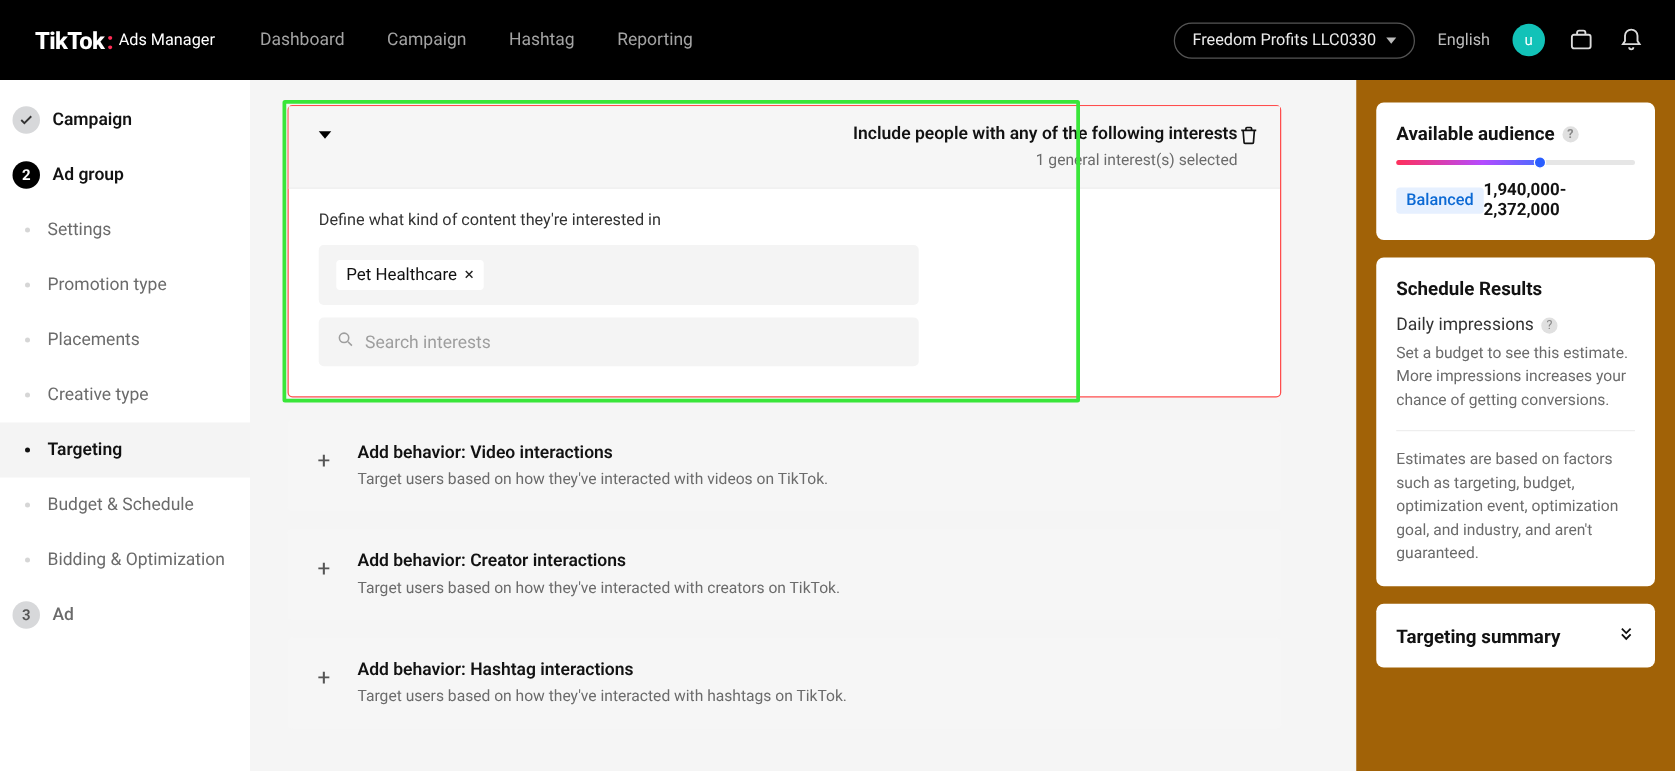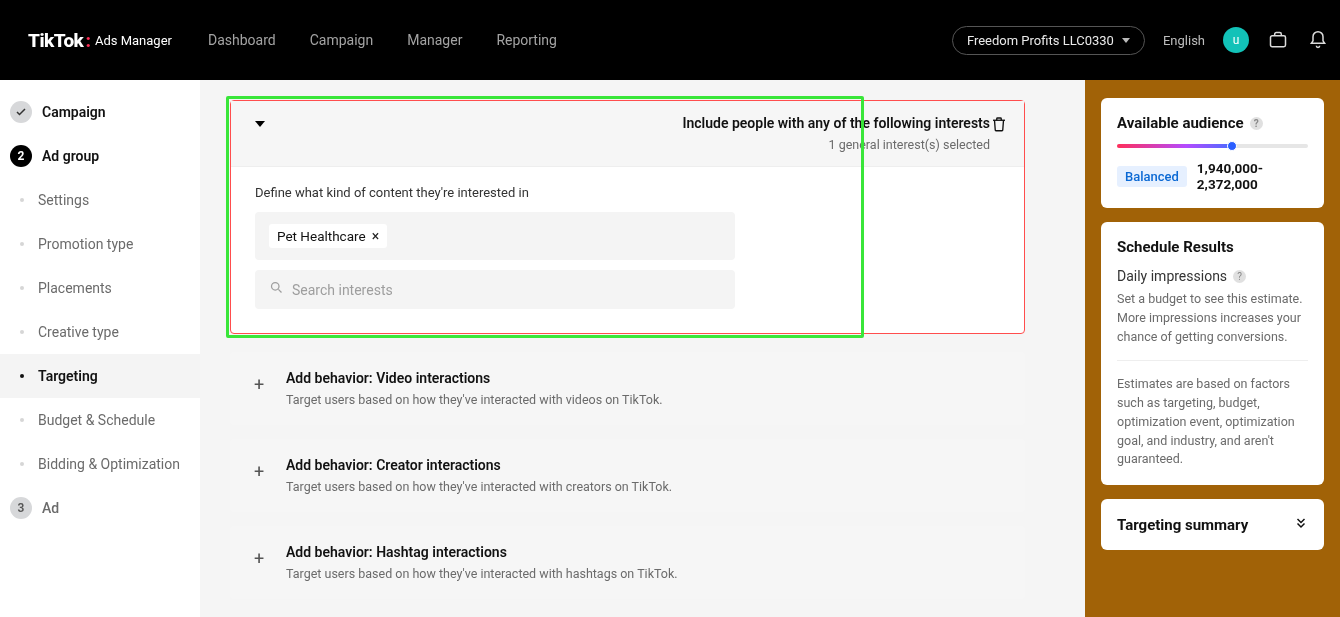--- a/index.html
+++ b/index.html
@@ -1,19 +1,19 @@
 <!DOCTYPE html>
 <html><head>
 <meta charset="utf-8">
 <style>
   * { box-sizing: border-box; margin: 0; padding: 0; font-family: -apple-system, BlinkMacSystemFont, "Segoe UI", Roboto, Helvetica, Arial, sans-serif; }
   body { width: 1340px; height: 617px; background: #f5f5f5; overflow: hidden; }
 
   
-  .header { height: 80px; background: #000; color: #fff; display: flex; align-items: center; padding: 0 11px 0 28px; text-align: right; }
+  .header { height: 64px; background: #000; color: #fff; display: flex; align-items: center; padding: 0 24px 0 28px; text-align: right; }
   .logo { display: flex; align-items: center; margin-right: 36px; }
   .logo-tiktok { font-weight: 800; font-size: 19px; letter-spacing: -0.5px; }
   .logo-dot { color:#fe2c55; font-weight:800; font-size:19px; margin-left:2px; }
   .logo-sub { font-size: 13px; margin-left: 4px; color:#fff; }
   .main-nav { display:flex; gap: 34px; flex: 1; }
   .main-nav-item { font-size: 14px; color: #a3a3a3; cursor:pointer; }
   .header-right { display:flex; align-items:center; gap: 18px; }
   .account-pill { border: 1px solid #555; border-radius: 24px; padding: 6px 14px; display:flex; align-items:center; gap:8px; cursor:pointer; }
   .account-pill span { font-size: 13px; color:#eaeaea; }
   .chevron-down { width:0; height:0; border-left:4px solid transparent; border-right:4px solid transparent; border-top:5px solid #bbb; }
@@ -68,21 +68,21 @@
   .behavior-sub { font-size:12.5px; color:#6b6b6b; margin-top:6px; }
 
   
   .right { width:255px; padding: 18px 16px; background:#a16207; }
   .card { background:#fff; border-radius:6px; padding:16px 16px; margin-bottom:14px; }
   .card h3 { font-size:15px; font-weight:700; color:#121212; display:flex; align-items:center; gap:6px; }
   .help-dot { width:13px; height:13px; border-radius:50%; background:#e0e0e0; color:#888; font-size:10px; display:inline-flex; align-items:center; justify-content:center; }
   .aud-bar { position:relative; height:4px; background:#e6e6e6; border-radius:2px; margin: 12px 0 12px; overflow:visible; }
   .aud-fill { position:absolute; left:0; top:0; bottom:0; width:60%; border-radius:2px; background:linear-gradient(90deg,#ff2f5b 0%, #b44bff 60%, #4a6cff 100%); }
   .aud-knob { position:absolute; left:60%; top:-3px; width:10px; height:10px; border-radius:50%; background:#2a5eff; transform:translateX(-50%); border:1px solid #fff; }
-  .aud-row { display:flex; align-items:center; gap:10px; }
+  .aud-row { display:flex; align-items:center; gap:0; }
   .aud-tag { background:#e6f0ff; color:#0b69d4; font-size:13px; padding:3px 8px; border-radius:3px; font-weight:500; }
   .aud-range { font-size:13.5px; font-weight:700; color:#121212; }
   .card h4 { font-size:15px; font-weight:700; color:#121212; margin-bottom:12px; }
   .imp-row { display:flex; align-items:center; gap:6px; font-size:14px; color:#333; margin-bottom:6px; }
   .small-text { font-size:12.5px; color:#6b6b6b; line-height:1.5; }
   .divider { height:1px; background:#eee; margin:14px 0; }
   .summary-card { display:flex; align-items:center; justify-content:space-between; cursor:pointer; }
   .double-chevron svg { stroke:#111; }
 </style>
 </head>
@@ -90,21 +90,21 @@
 
 <div class="header">
   <div class="logo">
     <span class="logo-tiktok">TikTok</span>
     <span class="logo-dot">:</span>
     <span class="logo-sub">Ads Manager</span>
   </div>
   <div class="main-nav">
     <span class="main-nav-item">Dashboard</span>
     <span class="main-nav-item">Campaign</span>
-    <span class="main-nav-item">Manager</span>
+    <span class="main-nav-item">Hashtag</span>
     <span class="main-nav-item">Reporting</span>
   </div>
   <div class="header-right">
     <div class="account-pill">
       <span>Freedom Profits LLC0330</span>
       <span class="chevron-down"></span>
     </div>
     <span class="lang">English</span>
     <div class="avatar">u</div>
     <div class="icon-btn">

